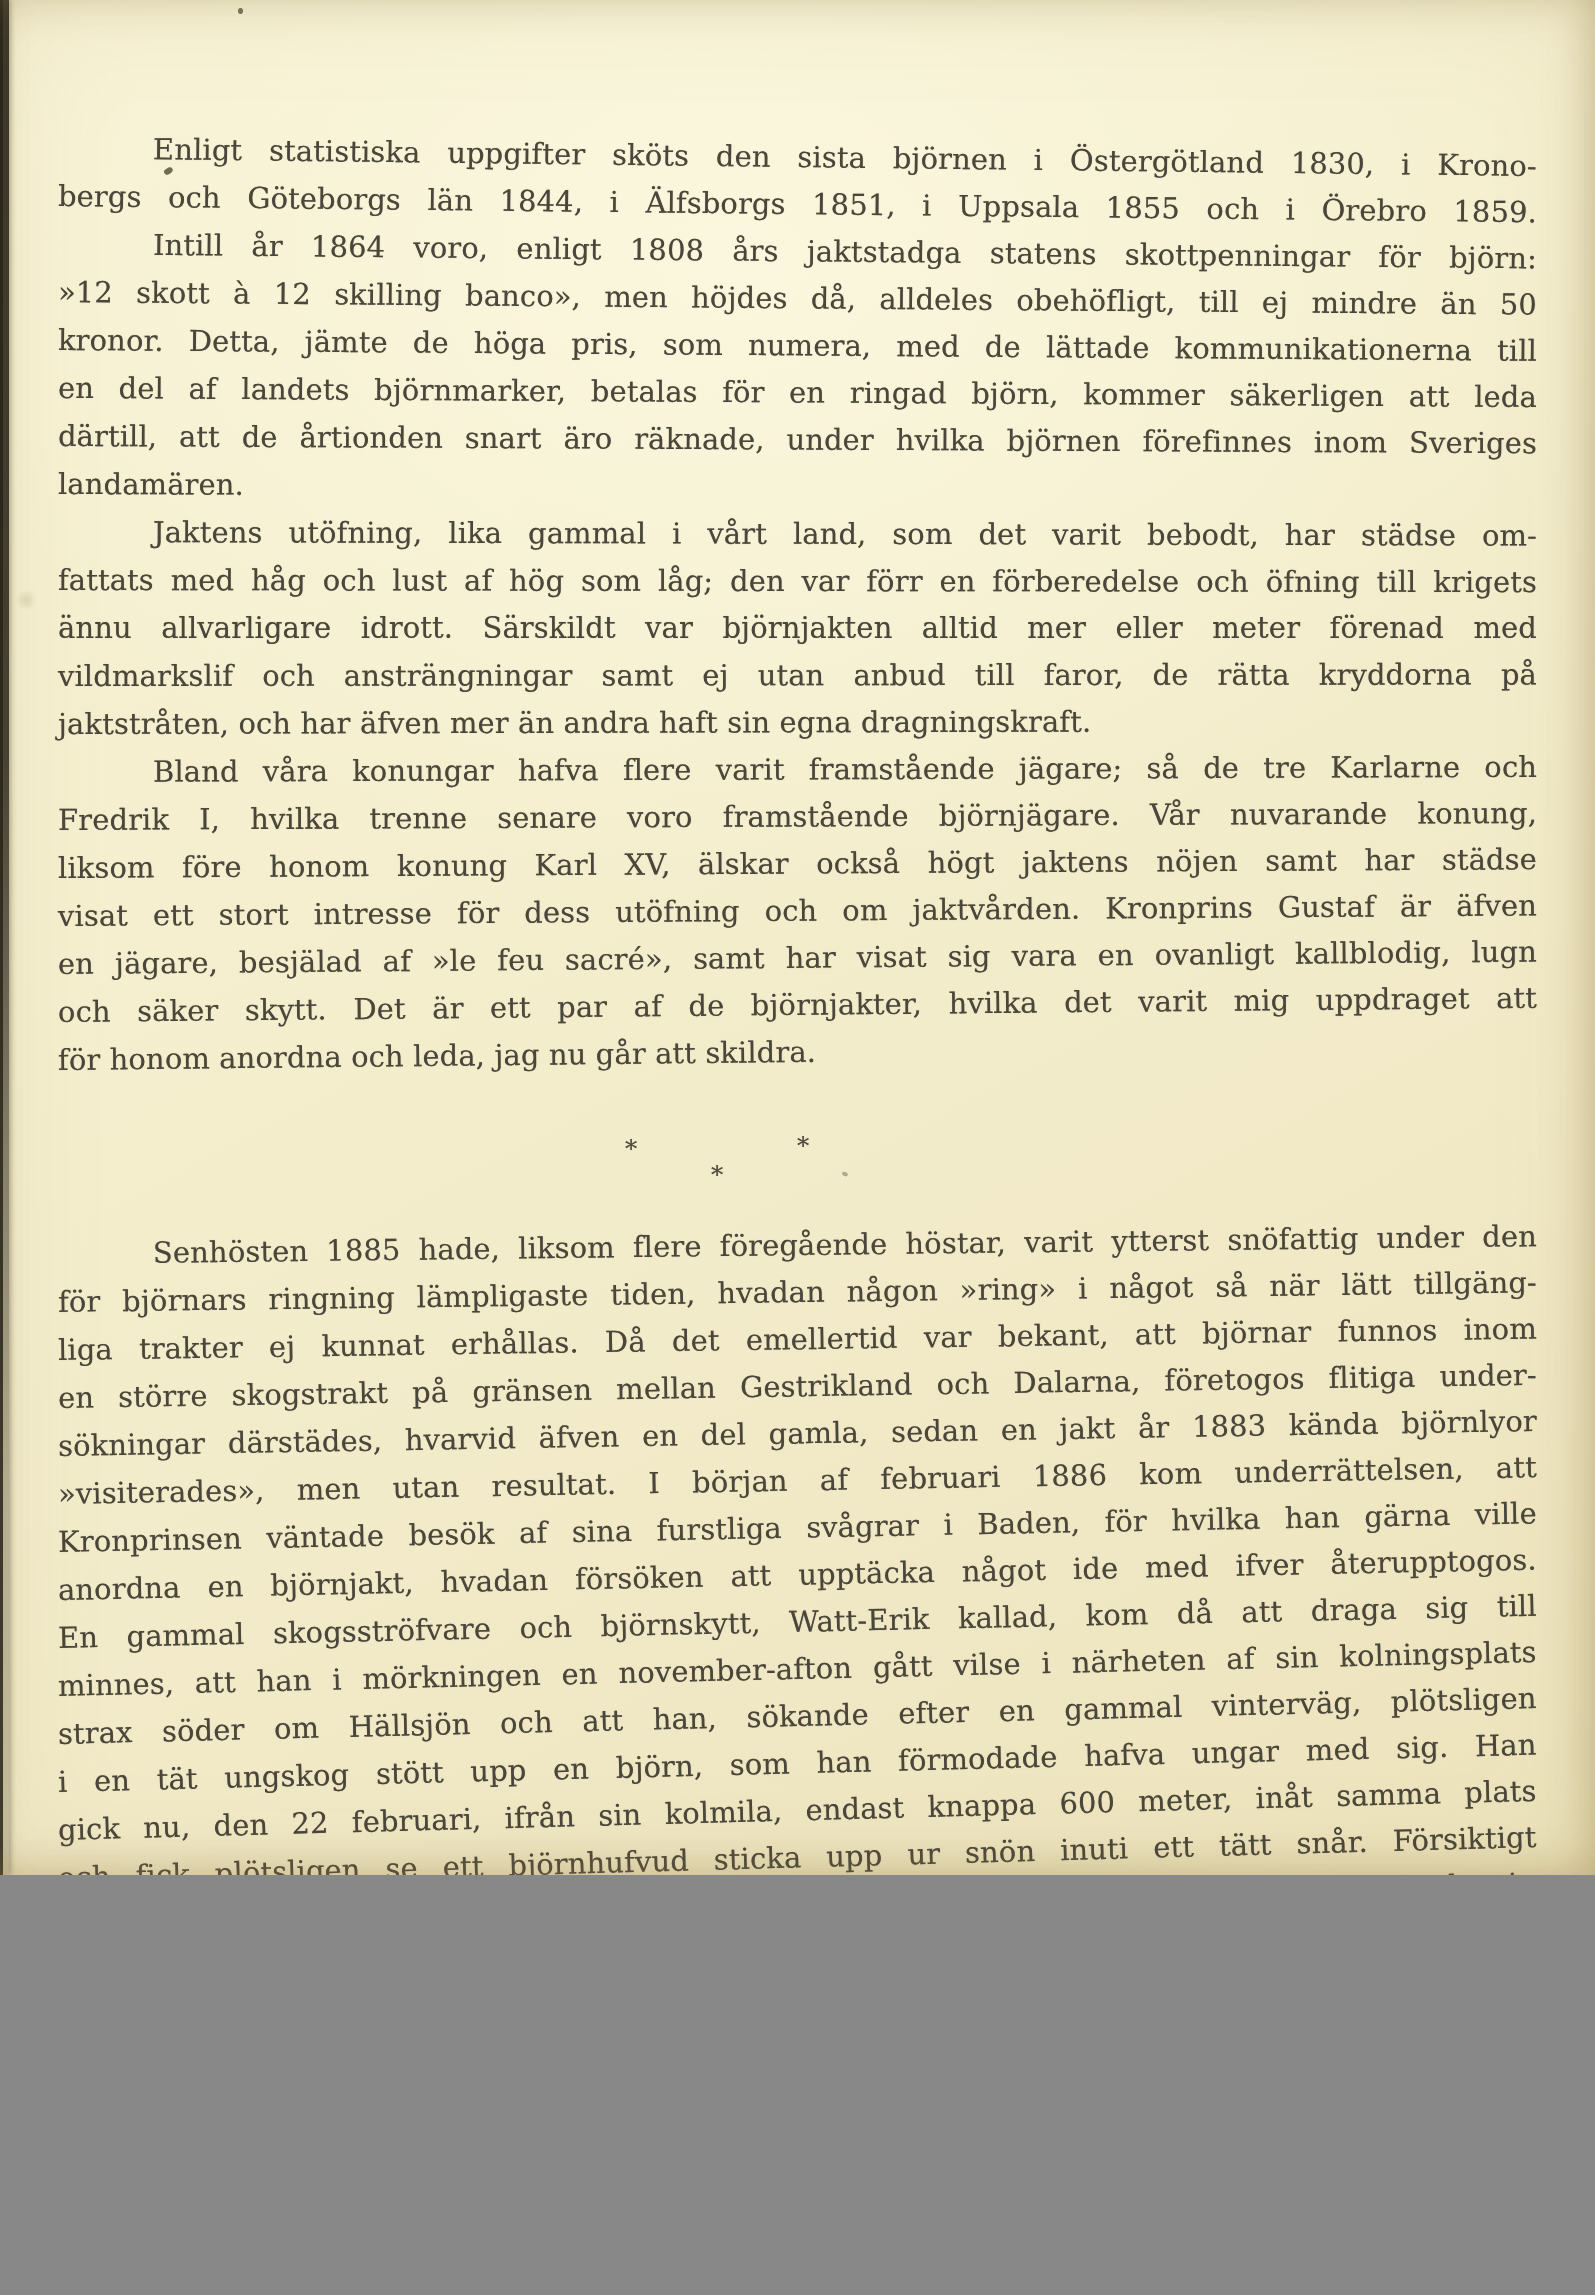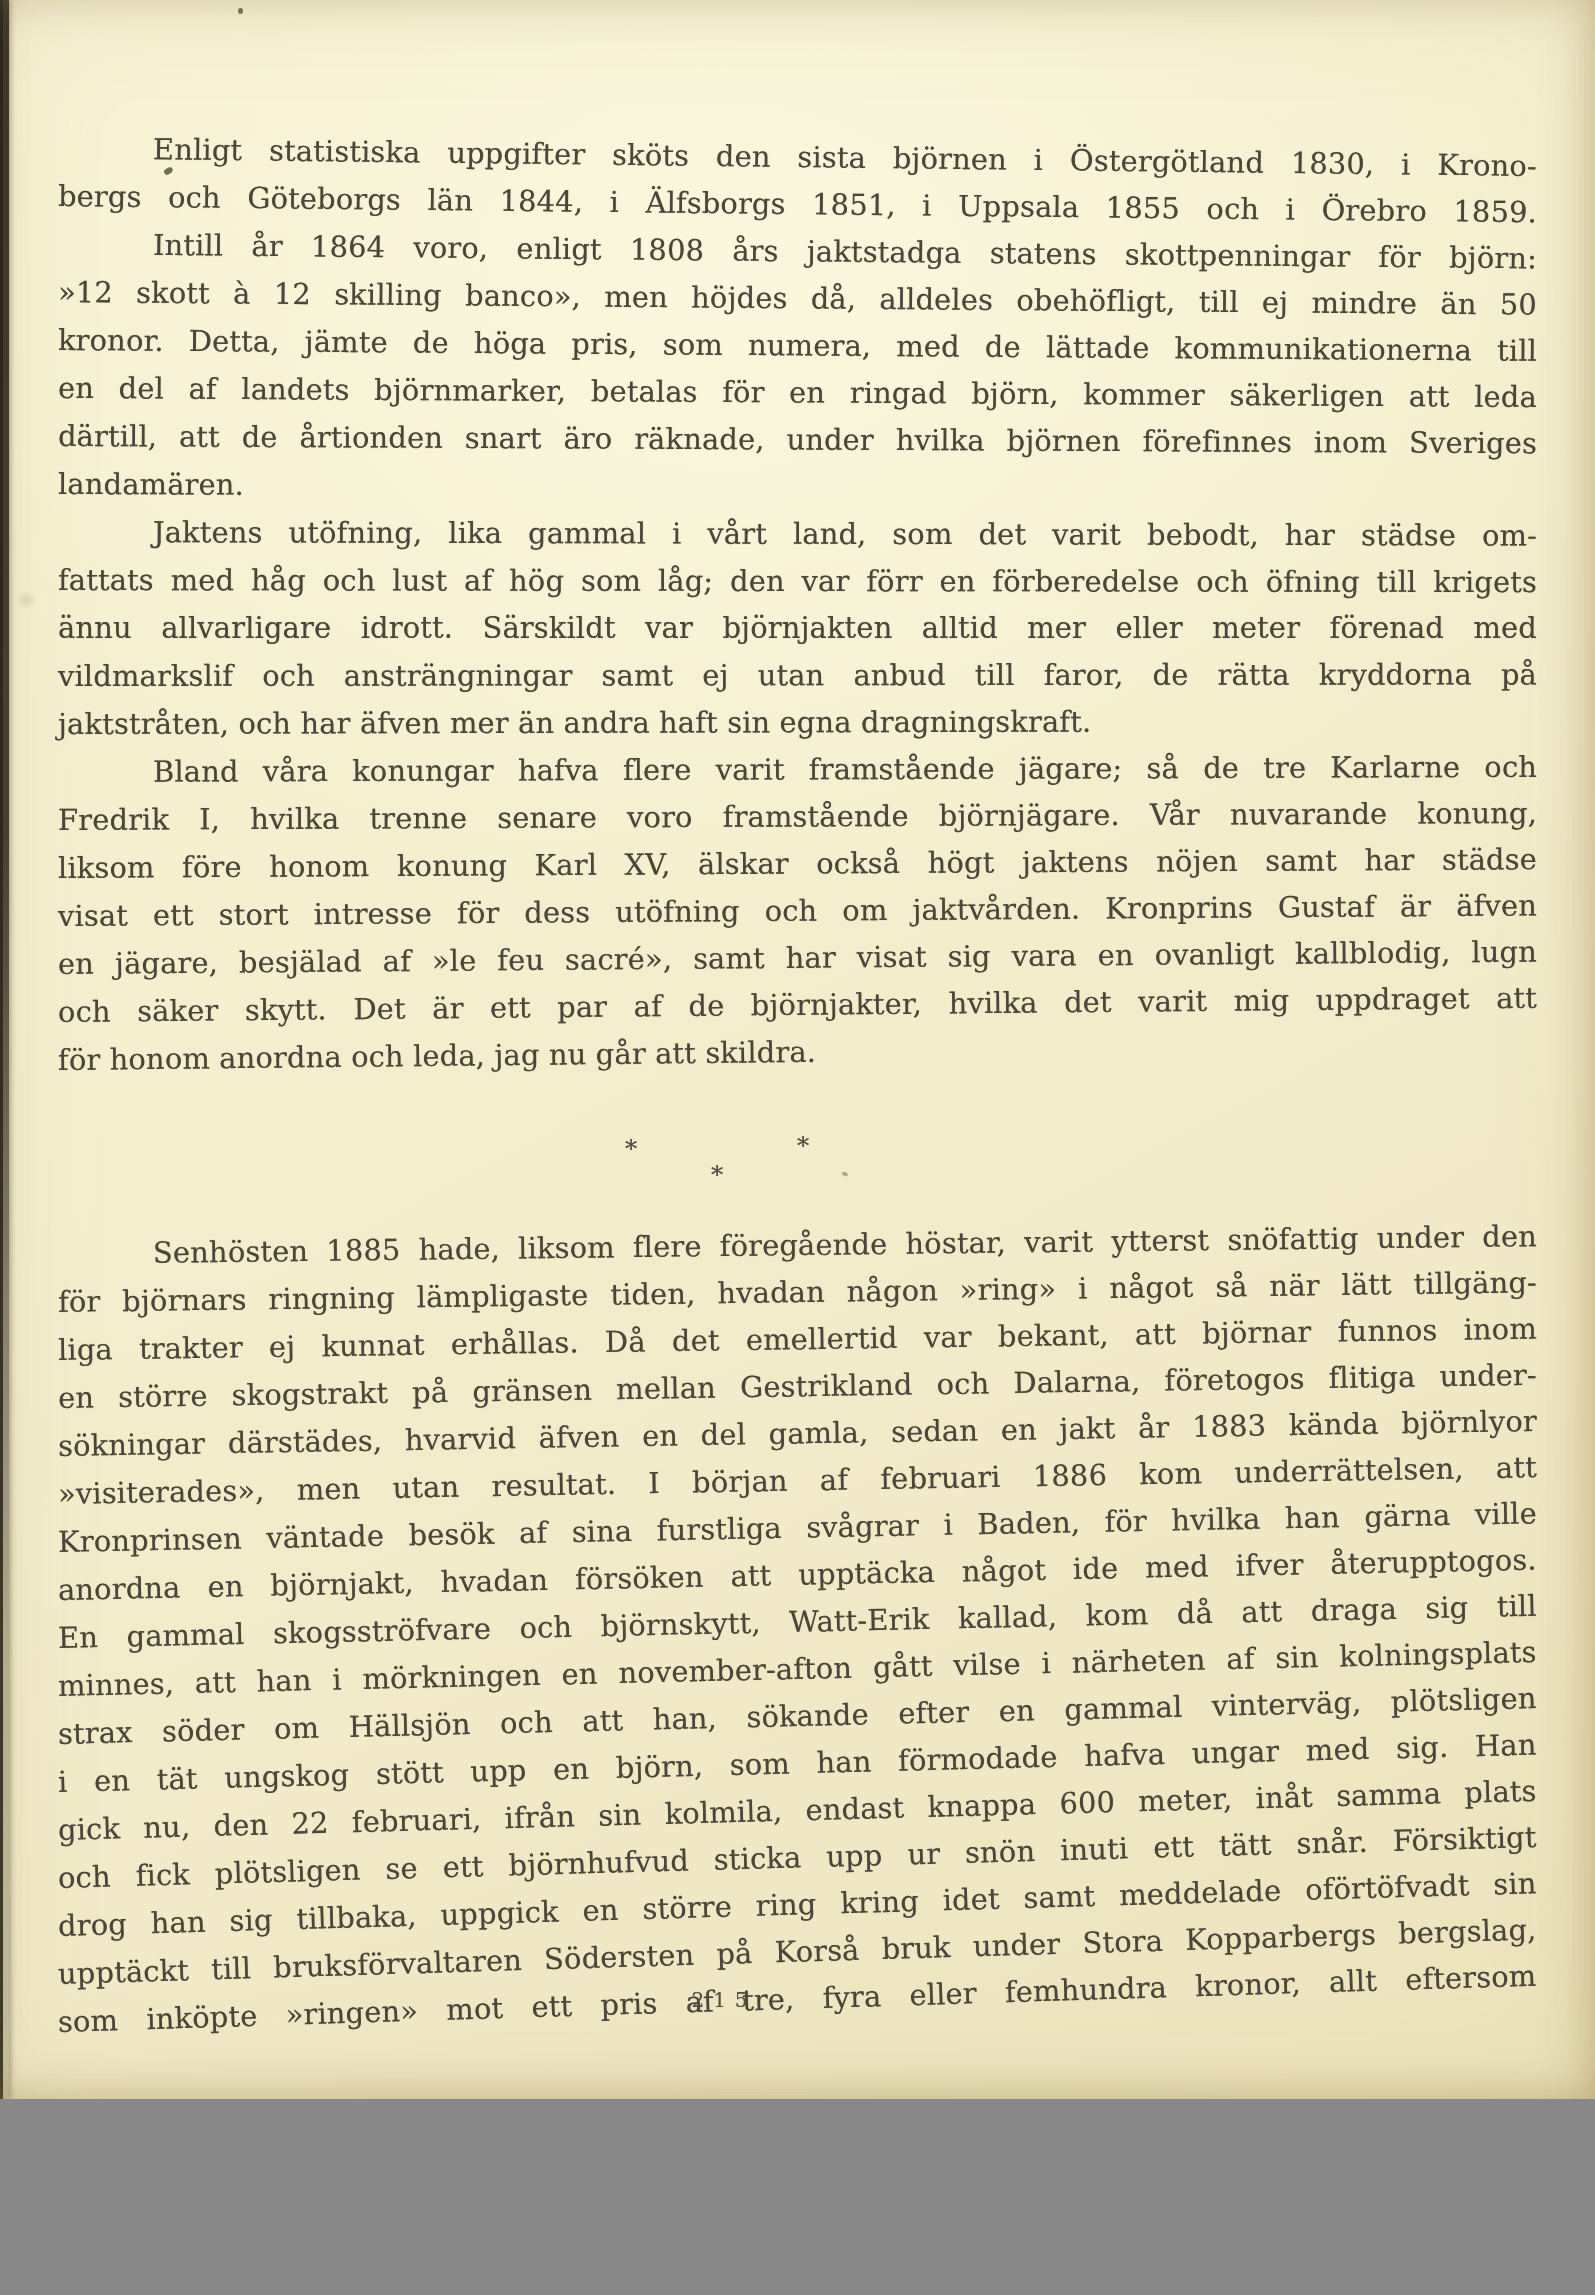--- a/index.html
+++ b/index.html
@@ -1,18 +1,18 @@
 <!DOCTYPE html>
 <html style="font-size:11px"><head>
 <meta charset="utf-8">
 <style>
   html,body{margin:0;padding:0;background:#888;}
   body{width:1595px;height:2295px;overflow:hidden;}
   .page{
-    position:relative;width:1595px;height:2099px;overflow:hidden;
+    position:relative;width:1595px;height:1875px;overflow:hidden;
     background:
       radial-gradient(ellipse 1158px 886px at 46% 14%, rgba(255,253,233,.55), rgba(255,253,233,0) 72%),
       linear-gradient(152deg,#f7f1d3 0%,#f5efcf 38%,#f1e9c6 72%,#ece3bc 100%);
     font-family:"DejaVu Serif","Liberation Serif",serif;
     color:#4a463a;
   }
   .page::after{
     content:"";position:absolute;inset:0;pointer-events:none;
     box-shadow:
       inset -20.4px 0 48px -15px rgba(150,125,70,.30),

